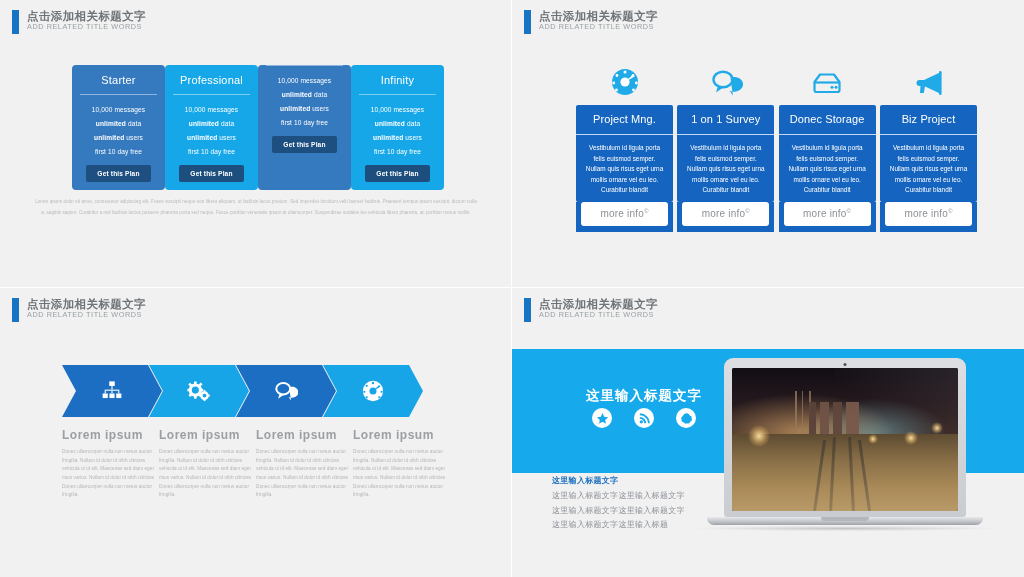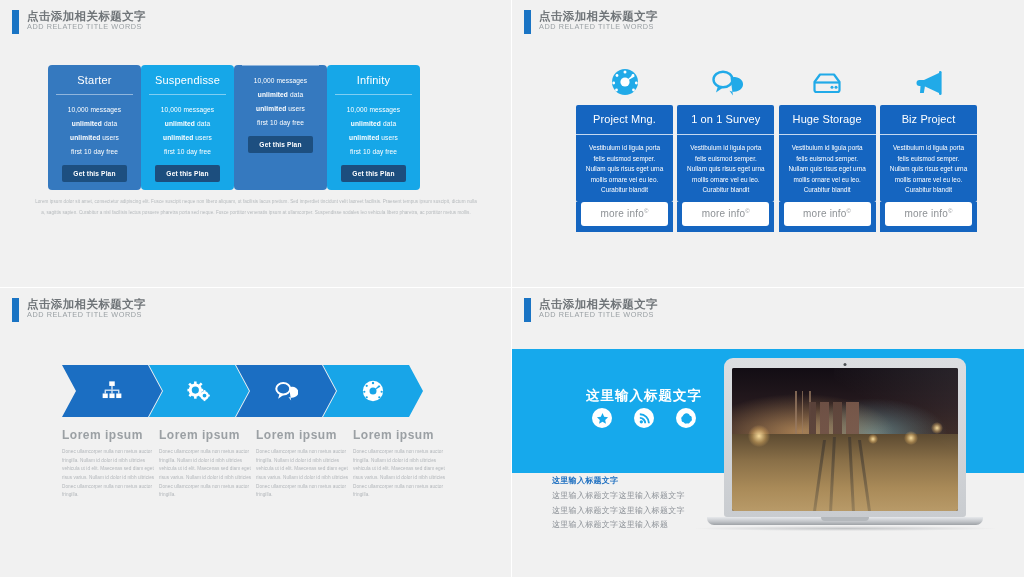--- a/index.html
+++ b/index.html
@@ -48,21 +48,21 @@
     font-size: 7.3px; color: #9aa0a4; letter-spacing: .55px;
     margin-top: 1px;
   }
 
   
   .price-row {
     position: absolute;
     left: 48px; top: 65px;
     width: 420px;
     display: flex;
-    justify-content: flex-start;
+    justify-content: center;
   }
   .pcard {
     width: 93px;
     border-radius: 4px;
     padding-bottom: 8px;
     text-align: center;
     color: #ffffff;
   }
   .pcard.dark  { background: #3579bf; }
   .pcard.light { background: #16a7e8; }
@@ -334,21 +334,21 @@
         <div class="ptitle">Starter</div>
         <div class="prule"></div>
         <div class="pline">10,000  messages</div>
         <div class="pline"><b>unlimited</b><span> data</span></div>
         <div class="pline"><b>unlimited</b><span> users</span></div>
         <div class="pline">first 10 day free</div>
         <div class="pbtn">Get this Plan</div>
       </div>
 
       <div class="pcard light">
-        <div class="ptitle">Suspendisse</div>
+        <div class="ptitle">Professional</div>
         <div class="prule"></div>
         <div class="pline">10,000  messages</div>
         <div class="pline"><b>unlimited</b><span> data</span></div>
         <div class="pline"><b>unlimited</b><span> users</span></div>
         <div class="pline">first 10 day free</div>
         <div class="pbtn">Get this Plan</div>
       </div>
 
       <div class="pcard dark">
         <div class="prule"></div>
@@ -424,21 +424,21 @@
 
       <div class="fcard">
         <div class="ficon">
           <svg width="34" height="30" viewBox="0 0 34 30">
             <path d="M4.5 15 L10 7.5 h14 L29.5 15 v8 a2 2 0 0 1 -2 2 H6.5 a2 2 0 0 1 -2 -2 Z" fill="none" stroke="#21aae8" stroke-width="2.2" stroke-linejoin="round"></path>
             <line x1="4.5" y1="15.5" x2="29.5" y2="15.5" stroke="#21aae8" stroke-width="2.2"></line>
             <circle cx="22" cy="20.3" r="1.5" fill="#21aae8"></circle>
             <circle cx="26" cy="20.3" r="1.5" fill="#21aae8"></circle>
           </svg>
         </div>
-        <div class="fhead">Huge Storage</div>
+        <div class="fhead">Donec Storage</div>
         <div class="fbody">Vestibulum id ligula porta felis euismod semper. Nullam quis risus eget urna mollis ornare vel eu leo. Curabitur blandit</div>
         <div class="fbtnwrap">
           <div class="fbtn"><span>more info</span><sup>©</sup></div>
         </div>
       </div>
 
       <div class="fcard">
         <div class="ficon">
           <svg width="34" height="30" viewBox="0 0 34 30">
             <path d="M29 5.5 L13 13 v6 l16 7.5 Z" fill="#21aae8"></path>

